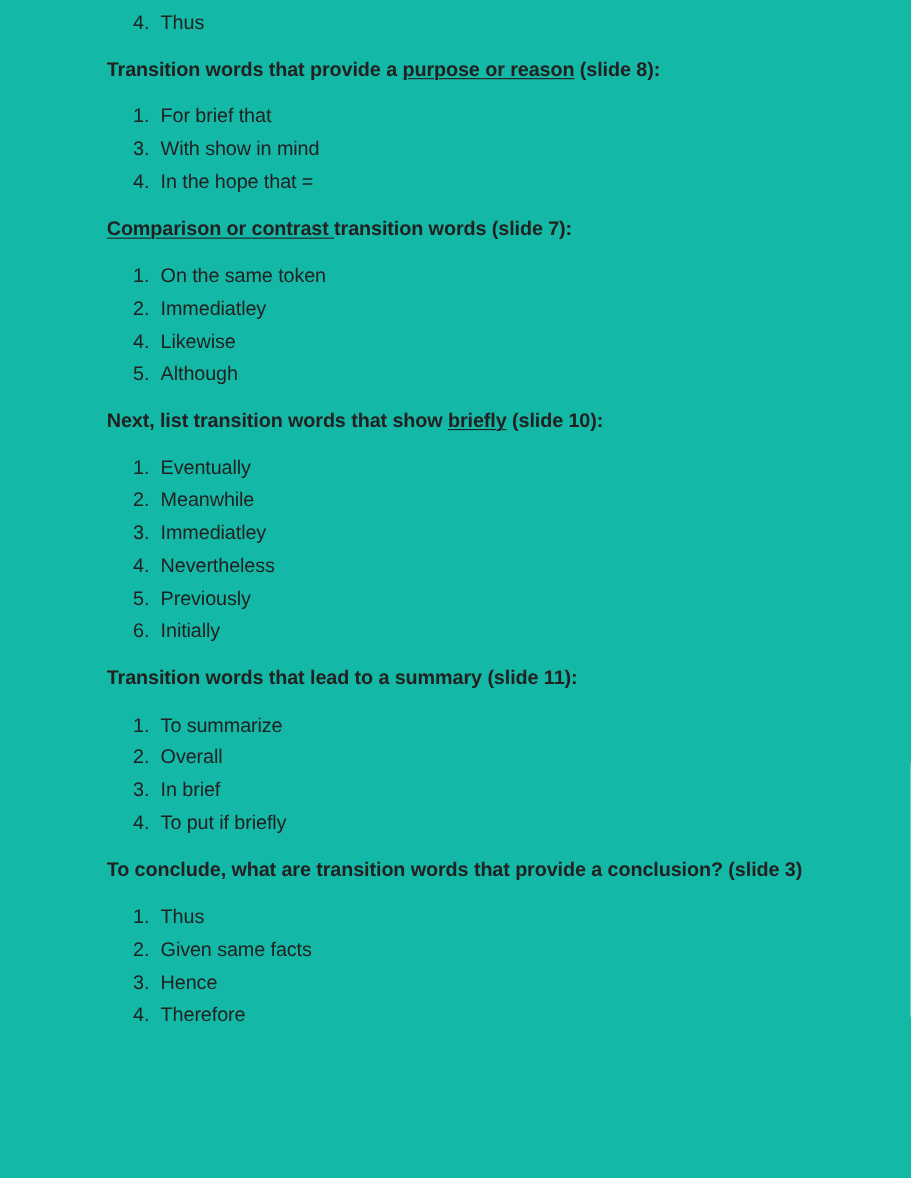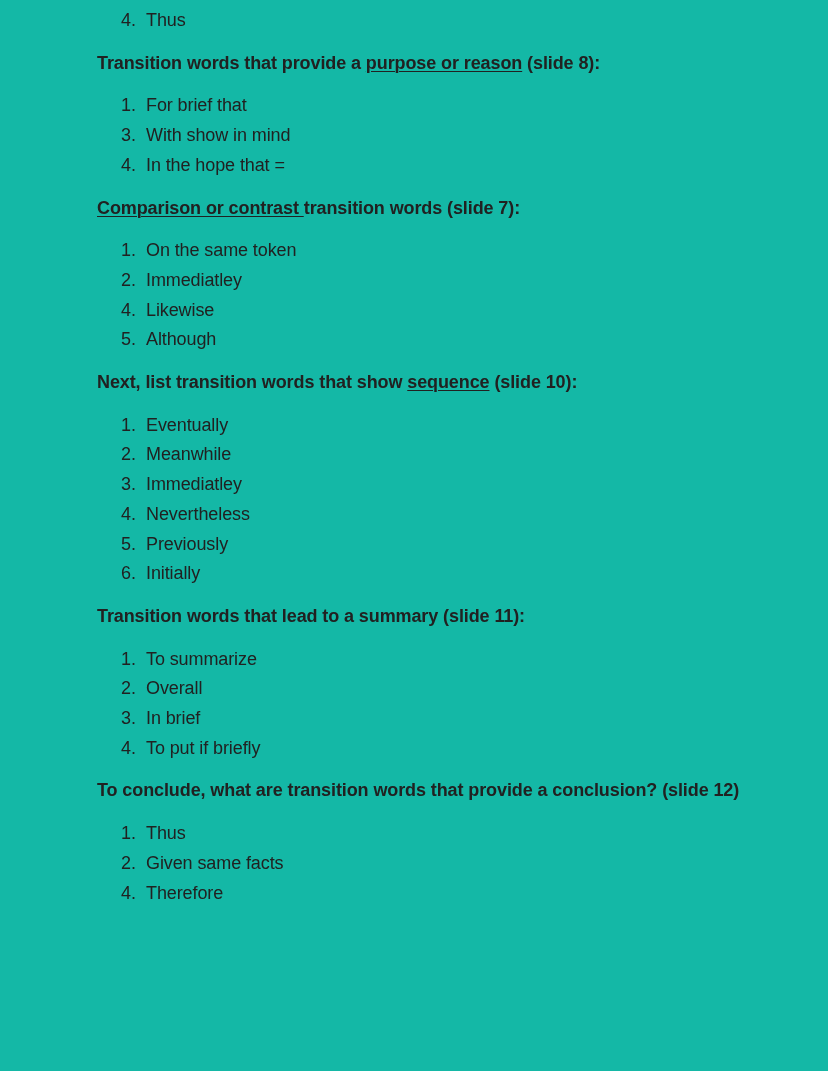--- a/index.html
+++ b/index.html
@@ -73,21 +73,21 @@
     <span class="num">2.</span><span class="txt">Immediatley</span>
   </div>
   <div class="item">
     <span class="num">4.</span><span class="txt">Likewise</span>
   </div>
   <div class="item">
     <span class="num">5.</span><span class="txt">Although</span>
   </div>
 
   <p class="heading">
-    <span>Next, list transition words that show </span><span class="u">sequence</span><span> (slide 10):</span>
+    <span>Next, list transition words that show </span><span class="u">briefly</span><span> (slide 10):</span>
   </p>
   <div class="item">
     <span class="num">1.</span><span class="txt">Eventually</span>
   </div>
   <div class="item">
     <span class="num">2.</span><span class="txt">Meanwhile</span>
   </div>
   <div class="item">
     <span class="num">3.</span><span class="txt">Immediatley</span>
   </div>
@@ -111,25 +111,28 @@
     <span class="num">2.</span><span class="txt">Overall</span>
   </div>
   <div class="item">
     <span class="num">3.</span><span class="txt">In brief</span>
   </div>
   <div class="item">
     <span class="num">4.</span><span class="txt">To put if briefly</span>
   </div>
 
   <p class="heading">
-    <span>To conclude, what are transition words that provide a conclusion? (slide 12)</span><span class="u"></span><span></span>
+    <span>To conclude, what are transition words that provide a conclusion? (slide 3)</span><span class="u"></span><span></span>
   </p>
   <div class="item">
     <span class="num">1.</span><span class="txt">Thus</span>
   </div>
   <div class="item">
     <span class="num">2.</span><span class="txt">Given same facts</span>
   </div>
   <div class="item">
+    <span class="num">3.</span><span class="txt">Hence</span>
+  </div>
+  <div class="item">
     <span class="num">4.</span><span class="txt">Therefore</span>
   </div>
 
 </div>
 
 </body></html>

